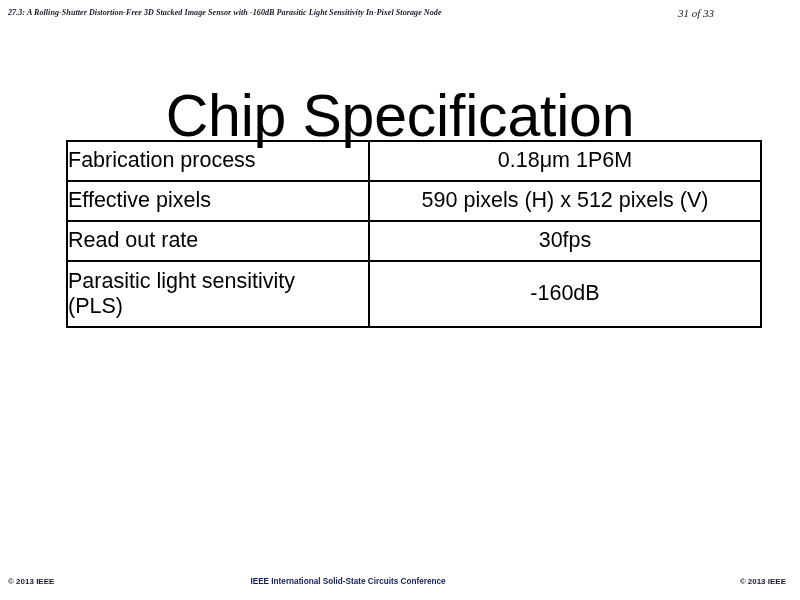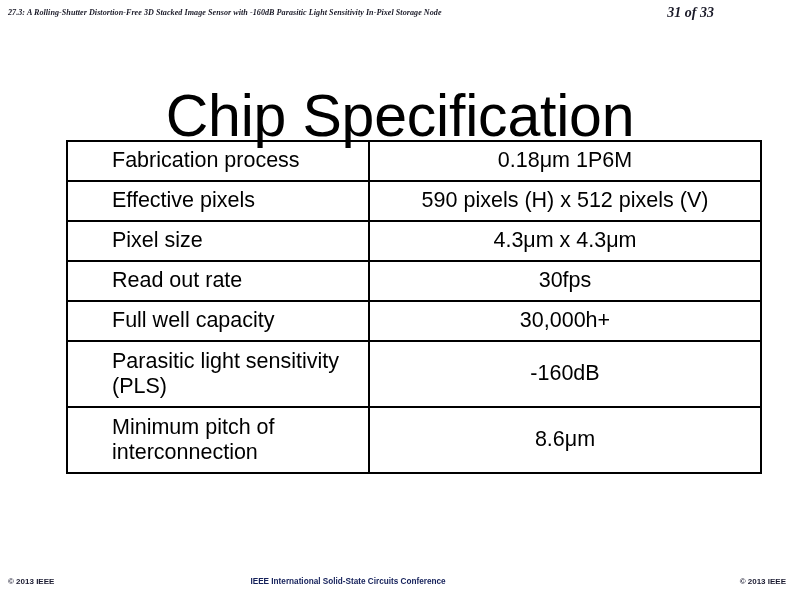--- a/index.html
+++ b/index.html
@@ -32,22 +32,22 @@
     font-family: "Liberation Serif", serif;
     font-size: 8.1px;
     font-weight: bold;
     font-style: italic;
     color: #1a1a28;
     letter-spacing: 0.05px;
     white-space: nowrap;
   }
   .header-page {
     font-family: "Liberation Serif", serif;
-    font-size: 14px;
-    font-weight: bold;
+    font-size: 11px;
+    font-weight: normal;
     font-style: italic;
     color: #1a1a28;
     white-space: nowrap;
     padding-right: 4px;
   }
 
   
   .slide-title {
     position: absolute;
     top: 46px;
@@ -90,21 +90,21 @@
     padding: 4px 6px 4px 12px;
   }
   td.value-cell {
     text-align: center;
     padding: 4px 6px;
     margin-left: 11px;
   }
   tr.row-single td { height: 38px; }
   tr.row-double td { height: 64px; }
 
-  .cell-line { display: block; padding-left: 44px; }
+  .cell-line { display: block; }
 
   
   .slide-footer {
     position: absolute;
     bottom: 0;
     left: 0;
     width: 800px;
     height: 26px;
     display: flex;
     align-items: center;
@@ -156,57 +156,38 @@
         <td class="value-cell">0.18μm 1P6M</td>
       </tr>
 
       <tr class="row-single">
         <td class="param-cell">
           <span class="cell-line">Effective pixels</span>
         </td>
         <td class="value-cell">590 pixels (H) x 512 pixels (V)</td>
       </tr>
 
-      <tr class="row-single">
-        <td class="param-cell">
-          <span class="cell-line">Pixel size</span>
-        </td>
-        <td class="value-cell">4.3μm x 4.3μm</td>
-      </tr>
 
       <tr class="row-single">
         <td class="param-cell">
           <span class="cell-line">Read out rate</span>
         </td>
         <td class="value-cell">30fps</td>
       </tr>
 
-      <tr class="row-single">
-        <td class="param-cell">
-          <span class="cell-line">Full well capacity</span>
-        </td>
-        <td class="value-cell">30,000h+</td>
-      </tr>
 
       <tr class="row-double">
         <td class="param-cell">
           <span class="cell-line">Parasitic light sensitivity</span>
           <span class="cell-line">(PLS)</span>
         </td>
         <td class="value-cell">-160dB</td>
       </tr>
 
 
-      <tr class="row-double">
-        <td class="param-cell">
-          <span class="cell-line">Minimum pitch of</span>
-          <span class="cell-line">interconnection</span>
-        </td>
-        <td class="value-cell">8.6μm</td>
-      </tr>
 
     </tbody>
   </table>
 </div>
 
 <div class="slide-footer">
   <div class="footer-left">© 2013 IEEE</div>
   <div class="footer-center">IEEE International Solid-State Circuits Conference</div>
   <div class="footer-right">© 2013 IEEE</div>
 </div>

